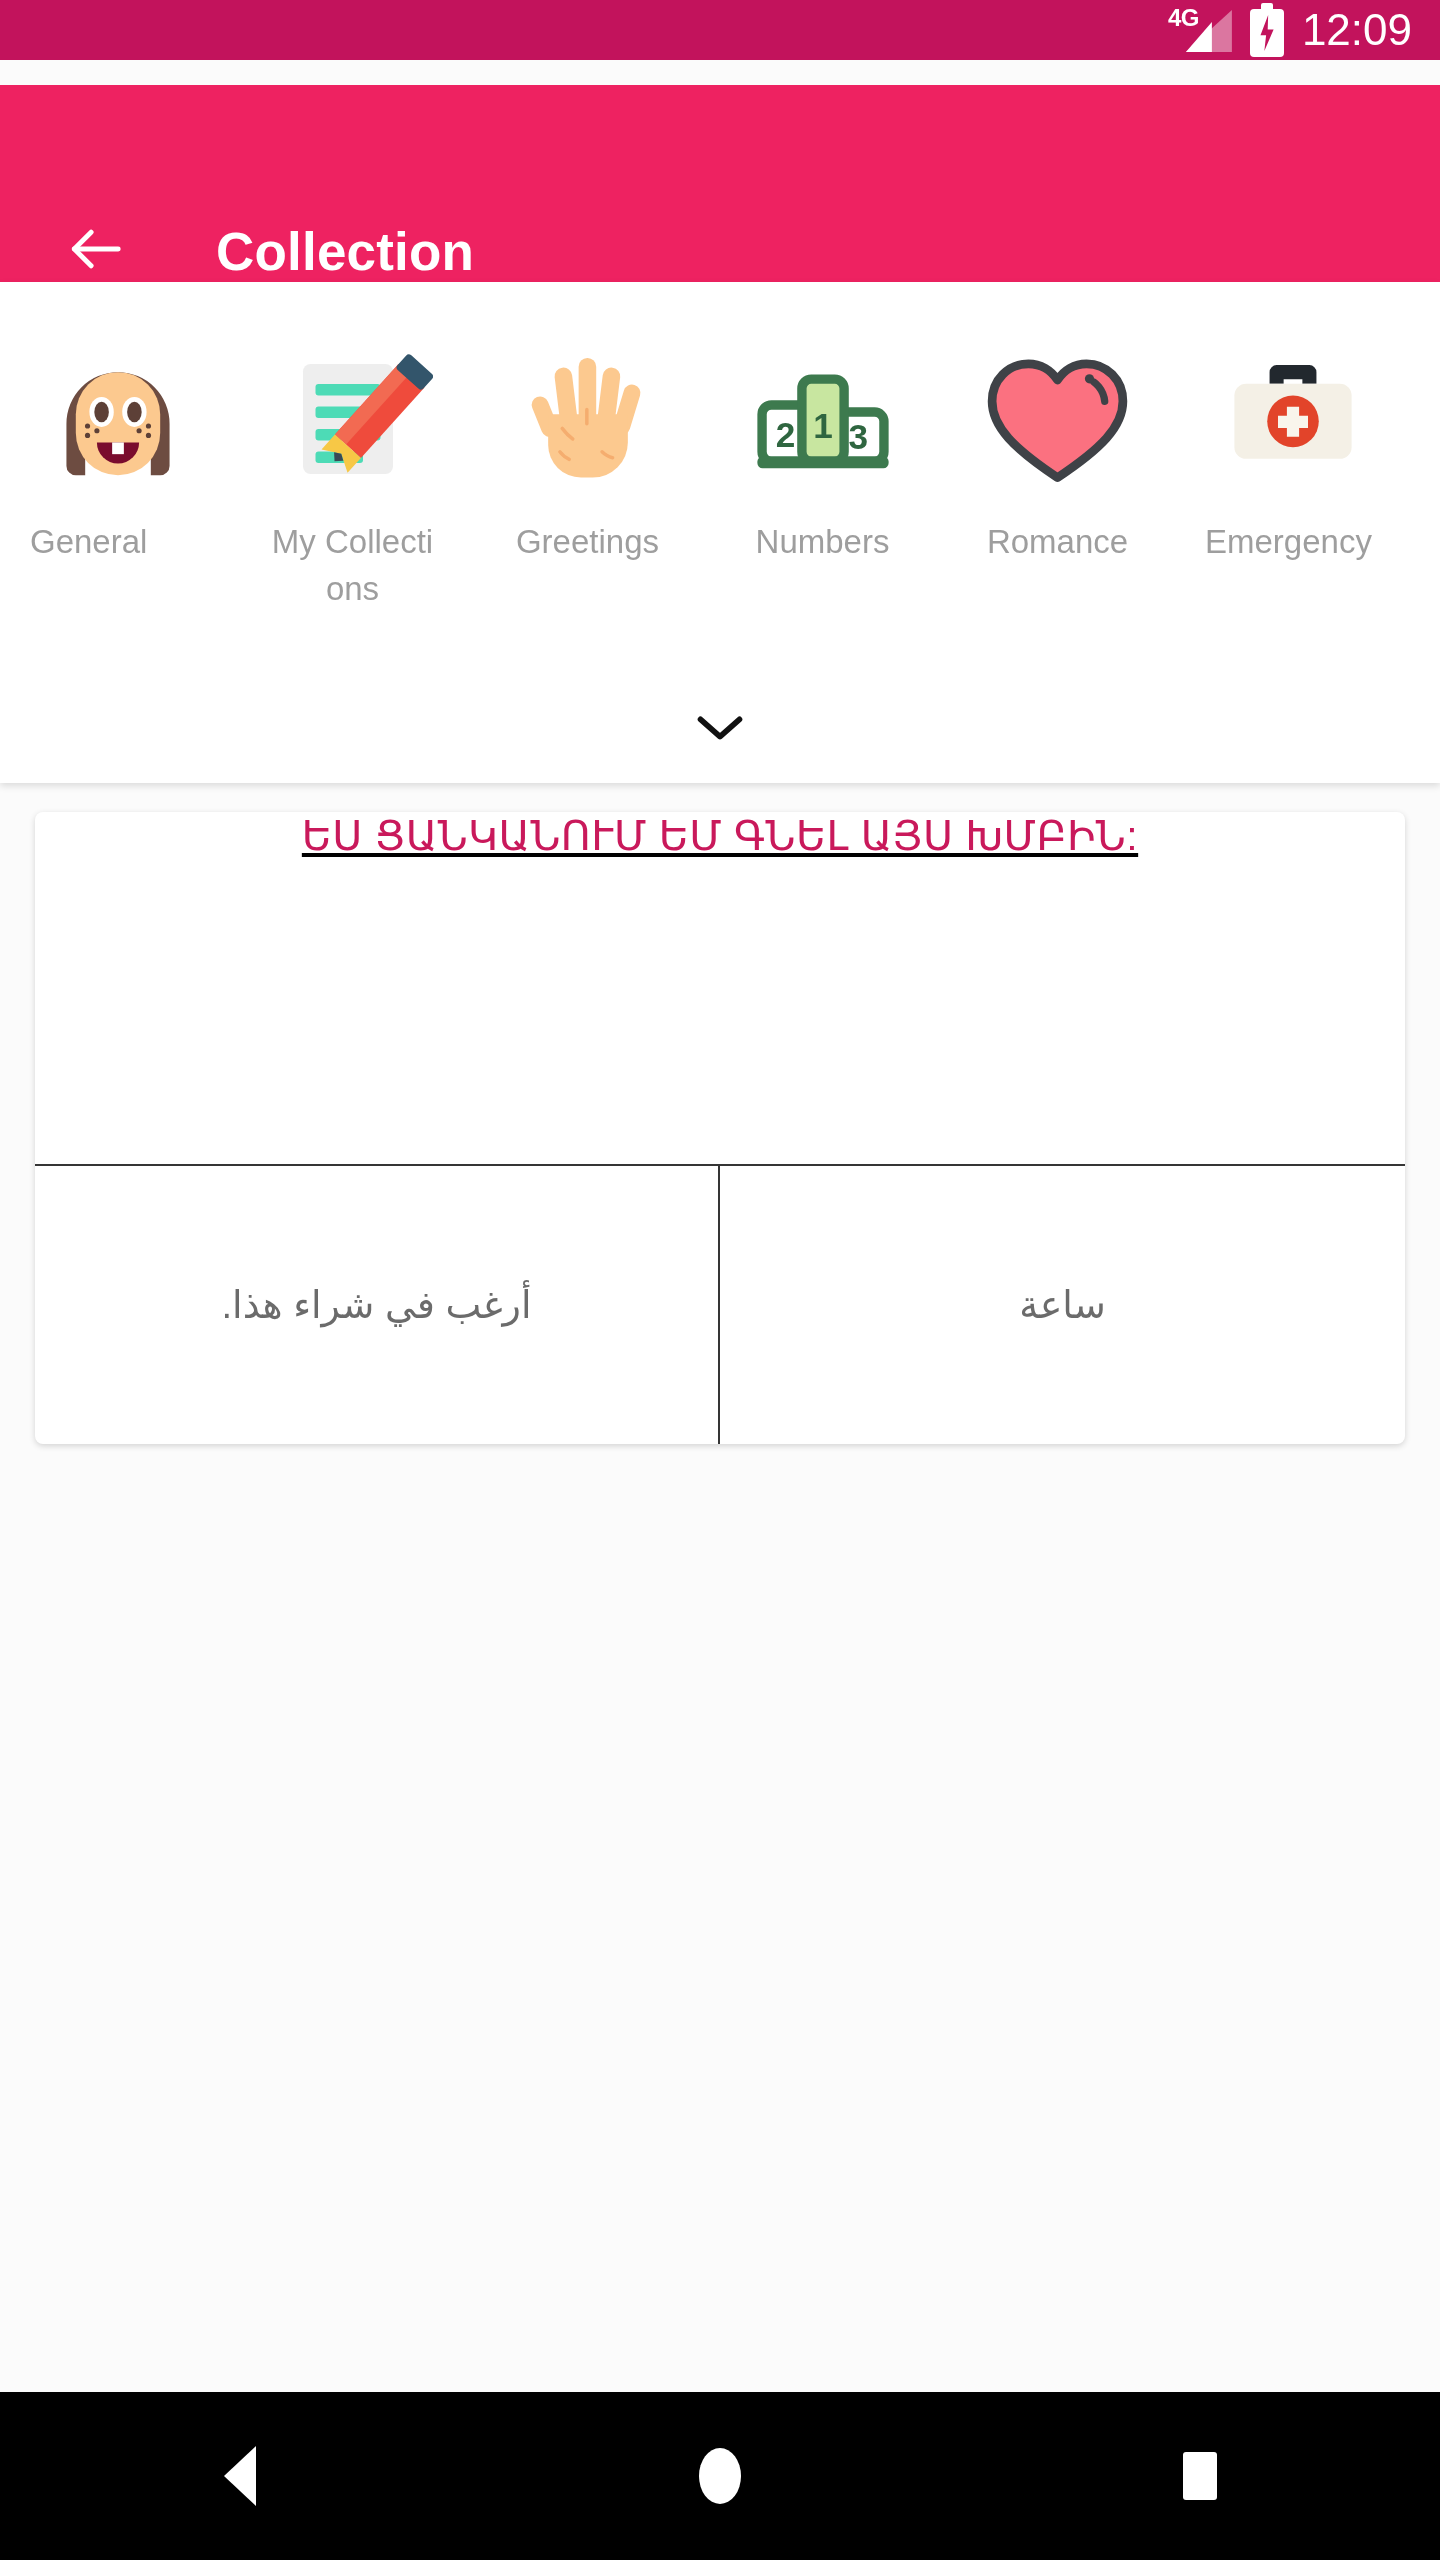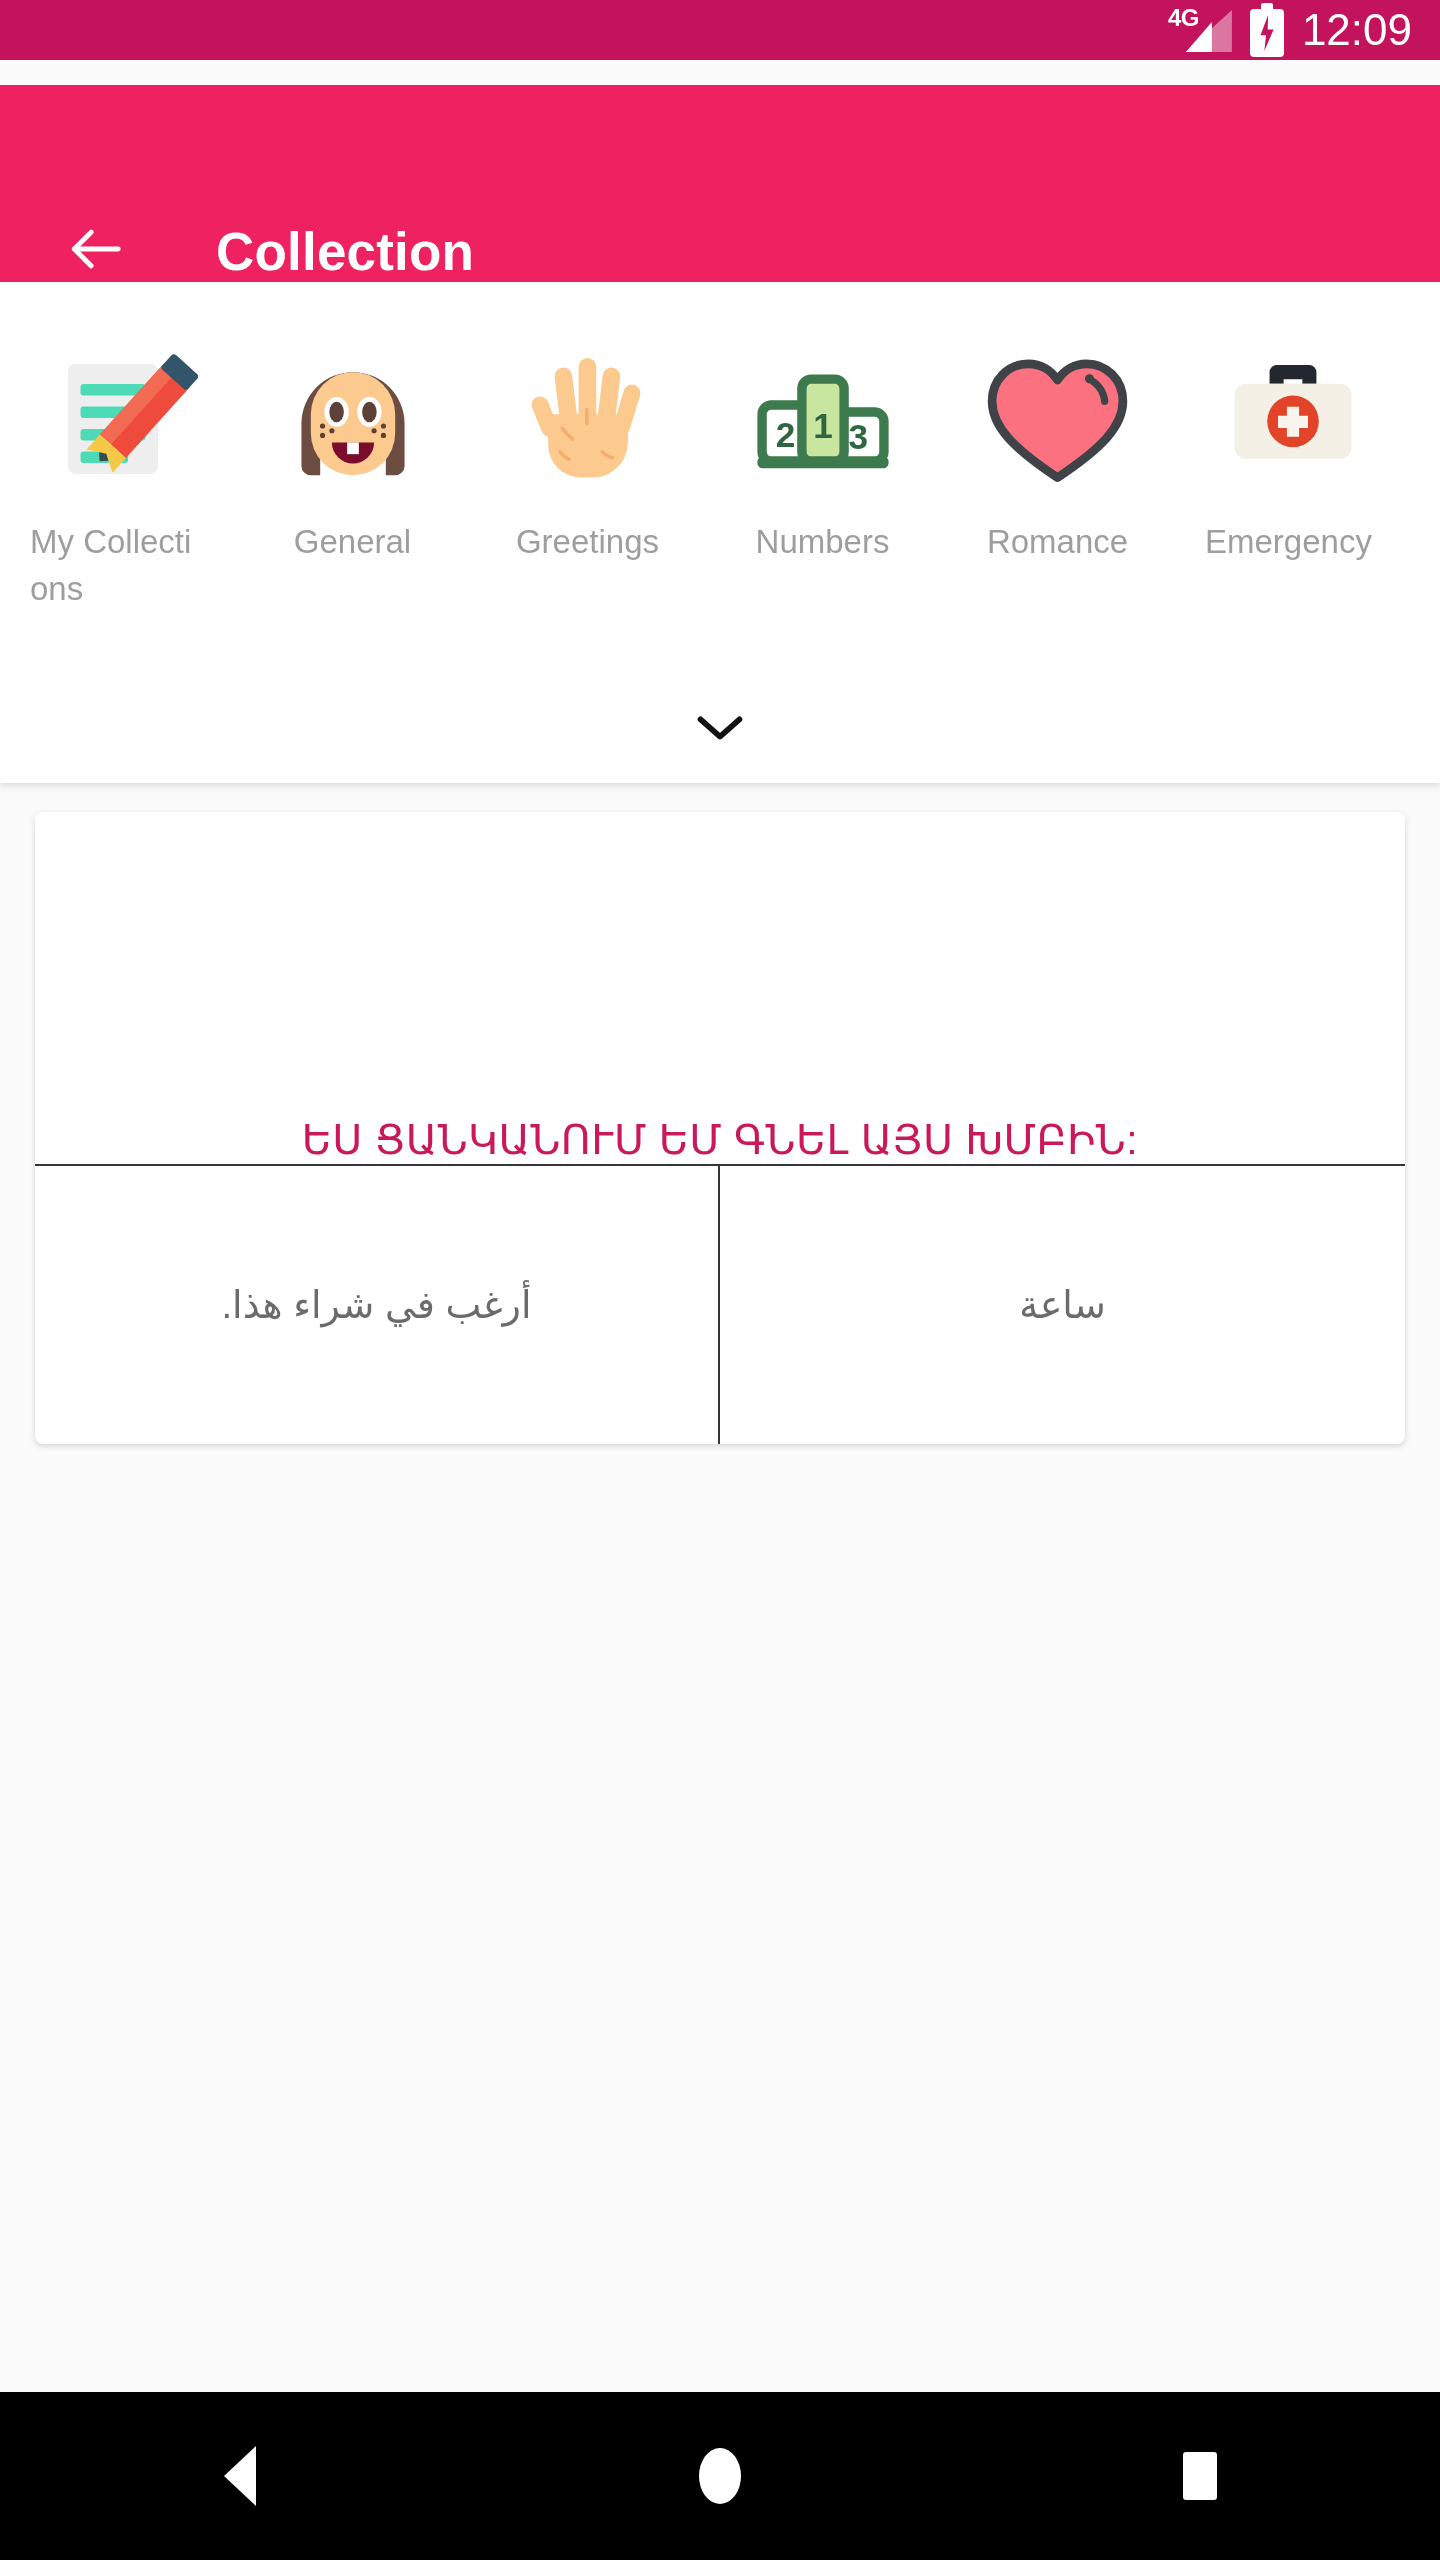--- a/index.html
+++ b/index.html
@@ -170,22 +170,23 @@
     border-radius: 8px;
     box-shadow: 0 2px 6px rgba(0,0,0,0.16);
     overflow: hidden;
   }
   .phrase-main {
     position: absolute;
     top: 0; left: 0;
     width: 1370px;
     height: 352px;
     display: flex;
-    align-items: flex-end;
+    align-items: flex-start;
     justify-content: center;
+    text-decoration: underline;
   }
   .phrase-text {
     color: #c9195b;
     font-size: 41px;
     letter-spacing: 0.5px;
     text-align: center;
     padding: 0 40px;
   }
   .phrase-divider-h {
     position: absolute;
@@ -275,40 +276,20 @@
       <svg width="62" height="62" viewBox="0 0 24 24" fill="none" stroke="#ffffff" stroke-width="1.9" stroke-linecap="round" stroke-linejoin="round">
         <line x1="21" y1="12" x2="4" y2="12"></line>
         <polyline points="10.5,5.5 4,12 10.5,18.5"></polyline>
       </svg>
     </div>
     <div class="app-title">Collection</div>
   </div>
 
   <div class="category-card">
     <div class="category-row">
-
-      <div class="cat-item">
-        <div class="cat-icon">
-          <svg width="160" height="160" viewBox="0 0 64 64">
-            <rect x="12" y="10" width="36" height="44" rx="3" fill="#eeeeee"></rect>
-            <rect x="17" y="18" width="26" height="4.6" rx="1.2" fill="#4ddbb6"></rect>
-            <rect x="17" y="27" width="26" height="4.6" rx="1.2" fill="#4ddbb6"></rect>
-            <rect x="17" y="36" width="26" height="4.6" rx="1.2" fill="#4ddbb6"></rect>
-            <rect x="17" y="45" width="19" height="4.6" rx="1.2" fill="#4ddbb6"></rect>
-            <g transform="rotate(42 38 34)">
-              <rect x="31" y="8" width="14" height="38" fill="#ef4b3c"></rect>
-              <rect x="31" y="8" width="6" height="38" fill="#f26a52"></rect>
-              <rect x="31" y="2" width="14" height="8" rx="1.5" fill="#33556b"></rect>
-              <polygon points="31,46 45,46 45,54 38,50 31,54" fill="#f7c846"></polygon>
-              <polygon points="35.5,51.5 38,50 40.5,51.5 38,54" fill="#3a4a55"></polygon>
-            </g>
-          </svg>
-        </div>
-        <div class="cat-label">My Collections</div>
-      </div>
 
       <div class="cat-item">
         <div class="cat-icon">
           <svg width="150" height="150" viewBox="0 0 64 64">
             <path d="M10 34a22 22 0 0 1 44 0v18a4 4 0 0 1-4 4h-4V34H18v22h-4a4 4 0 0 1-4-4z" fill="#6d4c41"></path>
             <path d="M14 30a18 18 0 0 1 36 0v8a18 18 0 0 1-36 0z" fill="#fcc98f"></path>
             <ellipse cx="25" cy="29" rx="5.2" ry="6.4" fill="#ffffff"></ellipse>
             <ellipse cx="39" cy="29" rx="5.2" ry="6.4" fill="#ffffff"></ellipse>
             <ellipse cx="25" cy="29" rx="3.1" ry="4.4" fill="#5d4037"></ellipse>
             <ellipse cx="39" cy="29" rx="3.1" ry="4.4" fill="#5d4037"></ellipse>
@@ -320,20 +301,40 @@
             <circle cx="45" cy="39" r="1.1" fill="#5d4037"></circle>
             <path d="M23 42h18a9 9 0 0 1-18 0z" fill="#7a0c2e"></path>
             <rect x="29.5" y="42" width="5" height="5" fill="#ffffff"></rect>
           </svg>
         </div>
         <div class="cat-label">General</div>
       </div>
 
       <div class="cat-item">
         <div class="cat-icon">
+          <svg width="160" height="160" viewBox="0 0 64 64">
+            <rect x="12" y="10" width="36" height="44" rx="3" fill="#eeeeee"></rect>
+            <rect x="17" y="18" width="26" height="4.6" rx="1.2" fill="#4ddbb6"></rect>
+            <rect x="17" y="27" width="26" height="4.6" rx="1.2" fill="#4ddbb6"></rect>
+            <rect x="17" y="36" width="26" height="4.6" rx="1.2" fill="#4ddbb6"></rect>
+            <rect x="17" y="45" width="19" height="4.6" rx="1.2" fill="#4ddbb6"></rect>
+            <g transform="rotate(42 38 34)">
+              <rect x="31" y="8" width="14" height="38" fill="#ef4b3c"></rect>
+              <rect x="31" y="8" width="6" height="38" fill="#f26a52"></rect>
+              <rect x="31" y="2" width="14" height="8" rx="1.5" fill="#33556b"></rect>
+              <polygon points="31,46 45,46 45,54 38,50 31,54" fill="#f7c846"></polygon>
+              <polygon points="35.5,51.5 38,50 40.5,51.5 38,54" fill="#3a4a55"></polygon>
+            </g>
+          </svg>
+        </div>
+        <div class="cat-label">My Collections</div>
+      </div>
+
+      <div class="cat-item">
+        <div class="cat-icon">
           <svg width="150" height="150" viewBox="0 0 64 64">
             <g fill="#fcc98f">
               <rect x="28" y="6" width="7.5" height="30" rx="3.7"></rect>
               <rect x="19" y="10" width="7.5" height="28" rx="3.7" transform="rotate(-7 22.7 24)"></rect>
               <rect x="37" y="10" width="7.5" height="28" rx="3.7" transform="rotate(7 40.7 24)"></rect>
               <rect x="45" y="17" width="7.2" height="22" rx="3.6" transform="rotate(17 48.6 28)"></rect>
               <rect x="10" y="22" width="7.2" height="18" rx="3.6" transform="rotate(-22 13.6 31)"></rect>
               <path d="M15 30h34v12a15 15 0 0 1-15 15h-5a14 14 0 0 1-14-14z"></path>
             </g>
             <g stroke="#f4a96a" stroke-width="1.5" stroke-linecap="round" fill="none" opacity="0.85">

